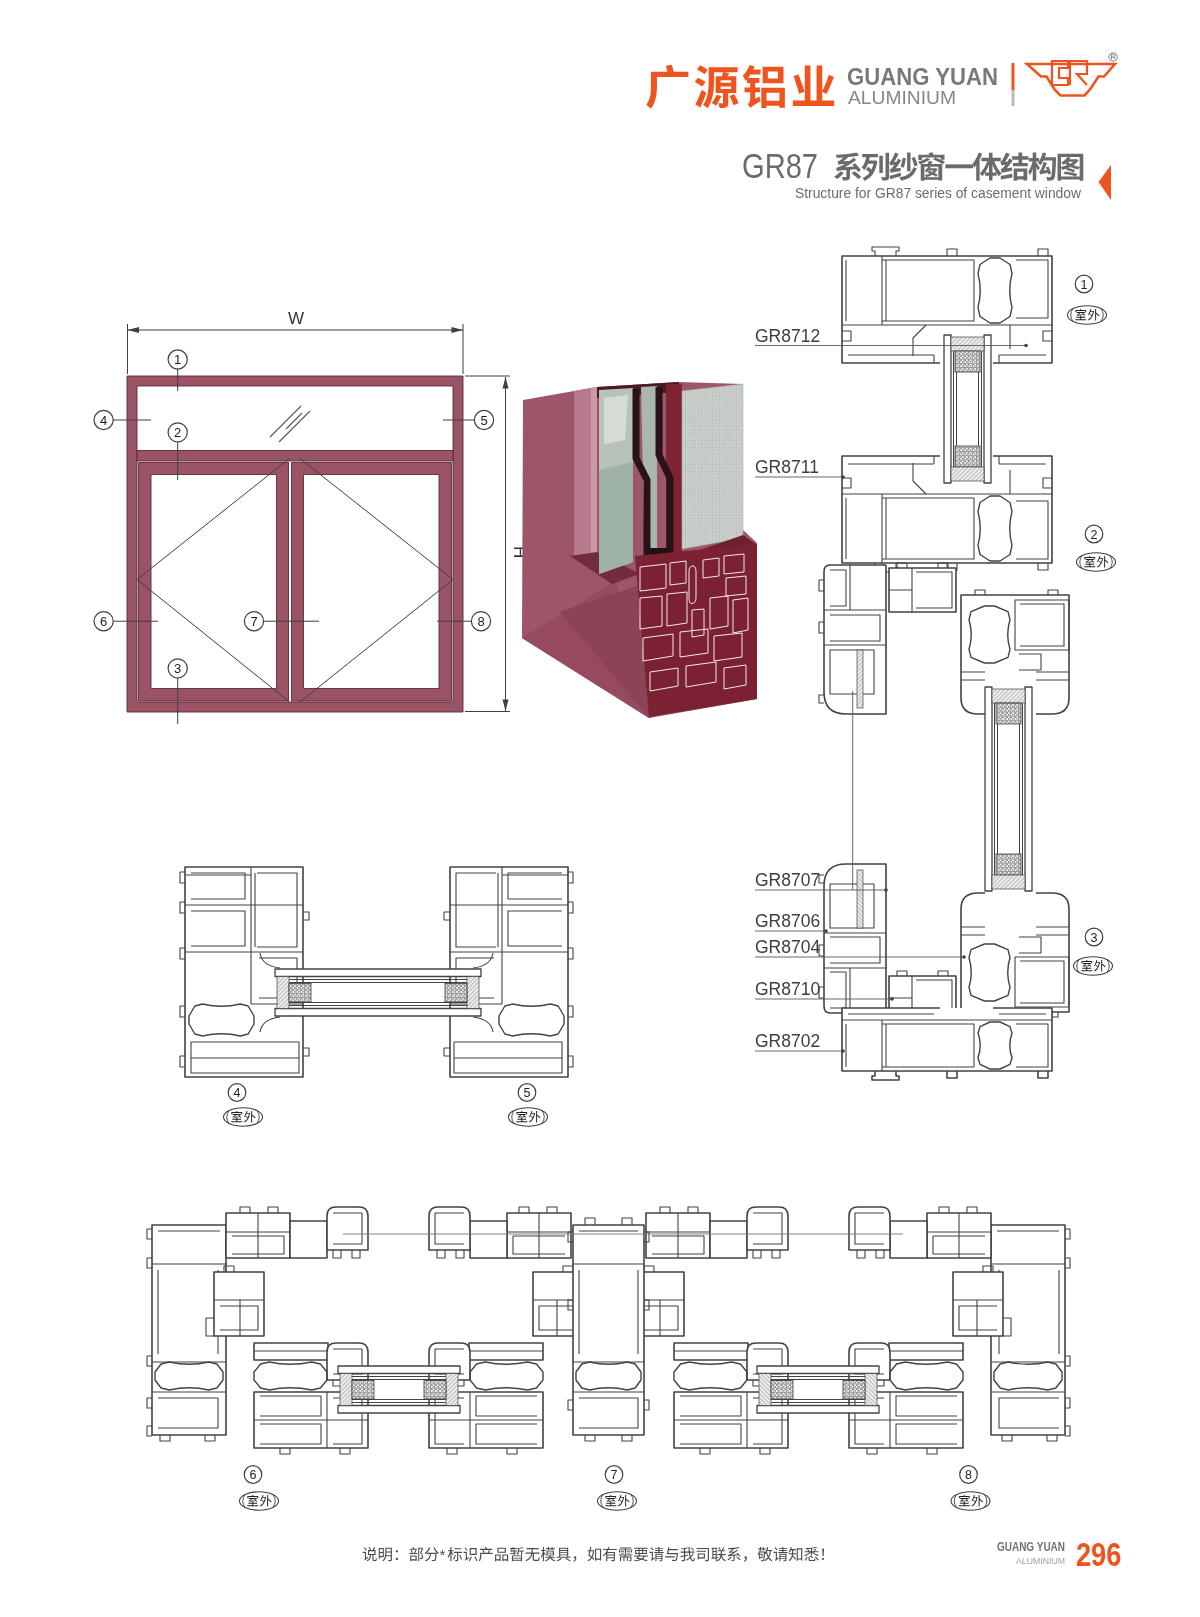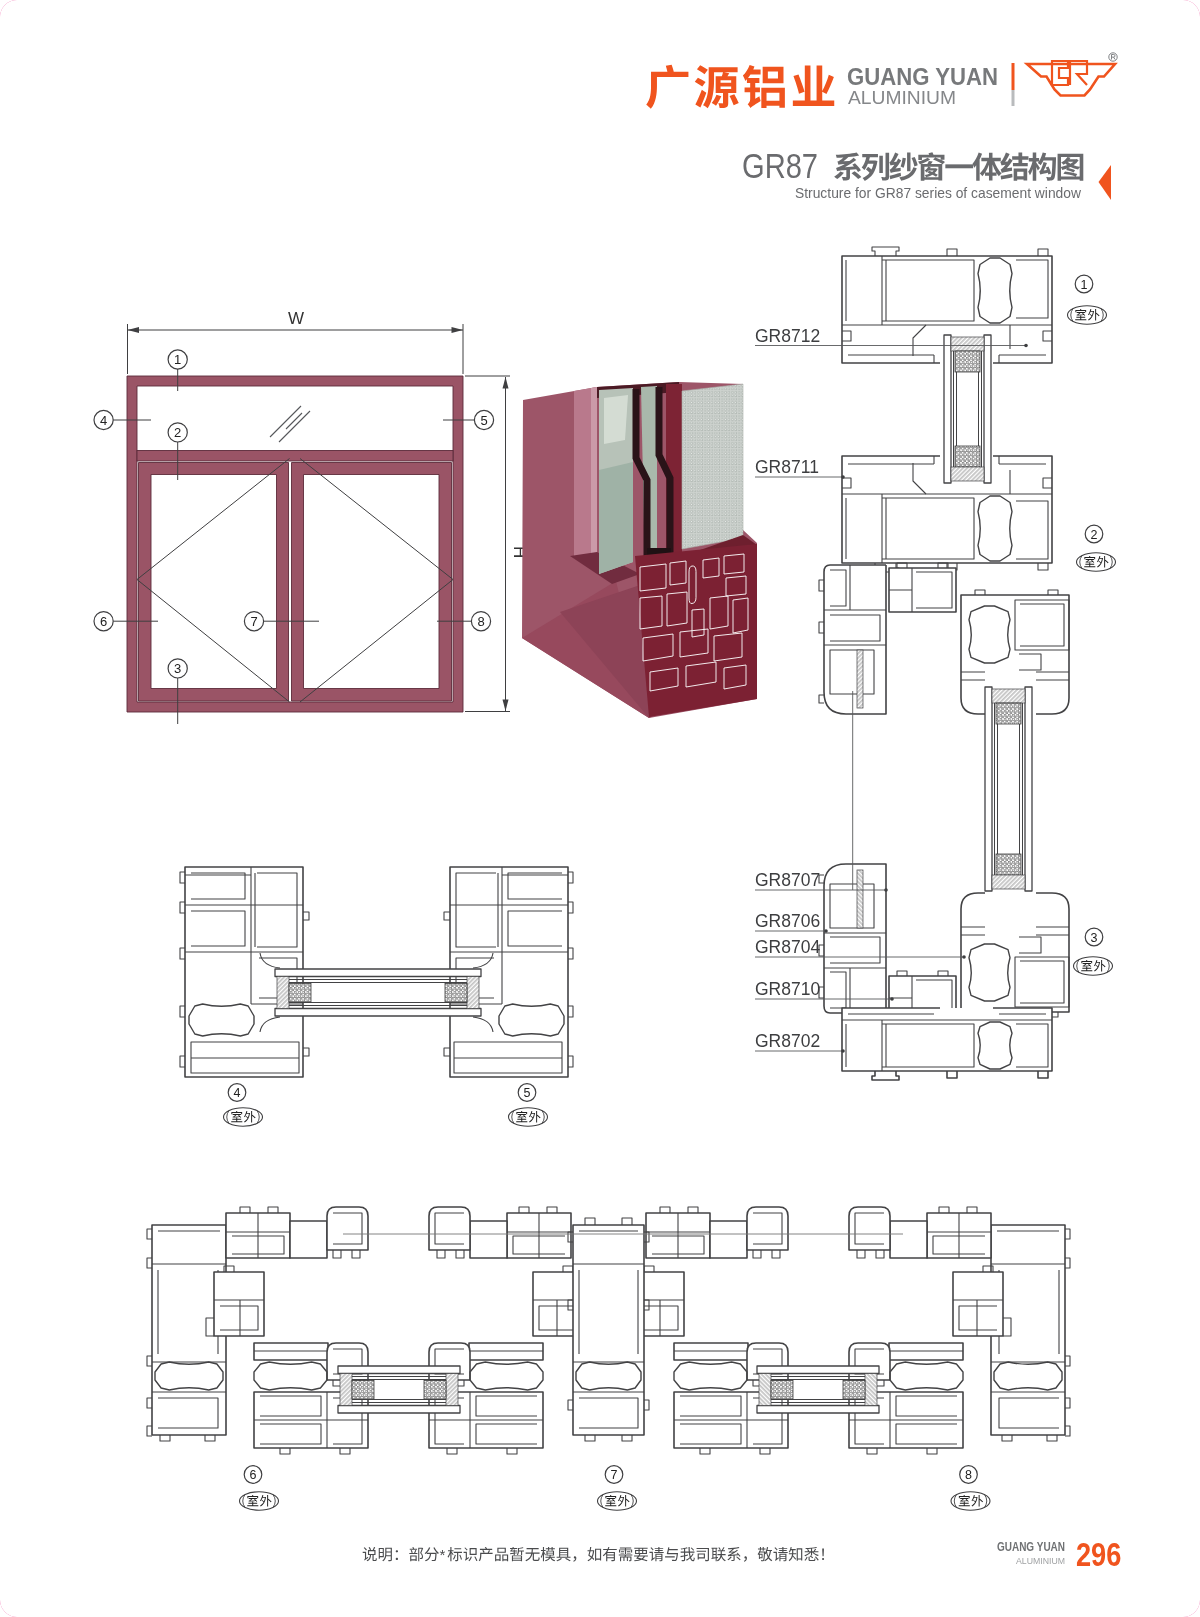--- a/index.html
+++ b/index.html
@@ -1,14 +1,14 @@
 <!DOCTYPE html>
 <html><head><meta charset="utf-8"><style>
 html,body{margin:0;padding:0;background:#fff;}
-#page{position:relative;width:1200px;height:1617px;background:#ec4899;overflow:hidden;border-radius:17px;}
+#page{position:relative;width:1200px;height:1617px;background:#ec4899;overflow:hidden;}
 svg text{font-family:"Liberation Sans",sans-serif;}
 </style></head><body>
 <div id="page">
 <svg width="1200" height="1617" viewBox="0 0 1200 1617" xmlns="http://www.w3.org/2000/svg">
 <defs>
         <path id="b24191" d="M452 -831C465 -792 478 -744 487 -703H131V-395C131 -265 124 -98 27 14C54 31 106 78 126 103C241 -25 260 -241 260 -393V-586H944V-703H625C615 -747 596 -807 579 -854Z"></path>
         <path id="b28304" d="M588 -383H819V-327H588ZM588 -518H819V-464H588ZM499 -202C474 -139 434 -69 395 -22C422 -8 467 18 489 36C527 -16 574 -100 605 -171ZM783 -173C815 -109 855 -25 873 27L984 -21C963 -70 920 -153 887 -213ZM75 -756C127 -724 203 -678 239 -649L312 -744C273 -771 195 -814 145 -842ZM28 -486C80 -456 155 -411 191 -383L263 -480C223 -506 147 -546 96 -572ZM40 12 150 77C194 -22 241 -138 279 -246L181 -311C138 -194 81 -66 40 12ZM482 -604V-241H641V-27C641 -16 637 -13 625 -13C614 -13 573 -13 538 -14C551 15 564 58 568 89C631 90 677 88 712 72C747 56 755 27 755 -24V-241H930V-604H738L777 -670L664 -690H959V-797H330V-520C330 -358 321 -129 208 26C237 39 288 71 309 90C429 -77 447 -342 447 -520V-690H641C636 -664 626 -633 616 -604Z"></path>
         <path id="b38109" d="M562 -706H782V-557H562ZM449 -811V-450H902V-811ZM420 -353V88H533V36H813V84H932V-353ZM533 -72V-245H813V-72ZM56 -361V-253H178V-102C178 -49 145 -11 123 7C141 24 171 65 182 88C200 67 233 44 406 -66C397 -89 384 -137 379 -169L288 -115V-253H390V-361H288V-458H378V-565H131C150 -588 168 -613 184 -640H404V-752H245C254 -773 263 -794 271 -815L166 -848C134 -759 80 -674 19 -619C36 -591 65 -528 73 -502C85 -513 96 -524 107 -537V-458H178V-361Z"></path>
         <path id="b19994" d="M64 -606C109 -483 163 -321 184 -224L304 -268C279 -363 221 -520 174 -639ZM833 -636C801 -520 740 -377 690 -283V-837H567V-77H434V-837H311V-77H51V43H951V-77H690V-266L782 -218C834 -315 897 -458 943 -585Z"></path>
         <path id="b31995" d="M242 -216C195 -153 114 -84 38 -43C68 -25 119 14 143 37C216 -13 305 -96 364 -173ZM619 -158C697 -100 795 -17 839 37L946 -34C895 -90 794 -169 717 -221ZM642 -441C660 -423 680 -402 699 -381L398 -361C527 -427 656 -506 775 -599L688 -677C644 -639 595 -602 546 -568L347 -558C406 -600 464 -648 515 -698C645 -711 768 -729 872 -754L786 -853C617 -812 338 -787 92 -778C104 -751 118 -703 121 -673C194 -675 271 -679 348 -684C296 -636 244 -598 223 -585C193 -564 170 -550 147 -547C159 -517 175 -466 180 -444C203 -453 236 -458 393 -469C328 -430 273 -401 243 -388C180 -356 141 -339 102 -333C114 -303 131 -248 136 -227C169 -240 214 -247 444 -266V-44C444 -33 439 -30 422 -29C405 -29 344 -29 292 -31C310 0 330 51 336 86C410 86 466 85 510 67C554 48 566 17 566 -41V-275L773 -292C798 -259 820 -228 835 -202L929 -260C889 -324 807 -418 732 -488Z"></path>

